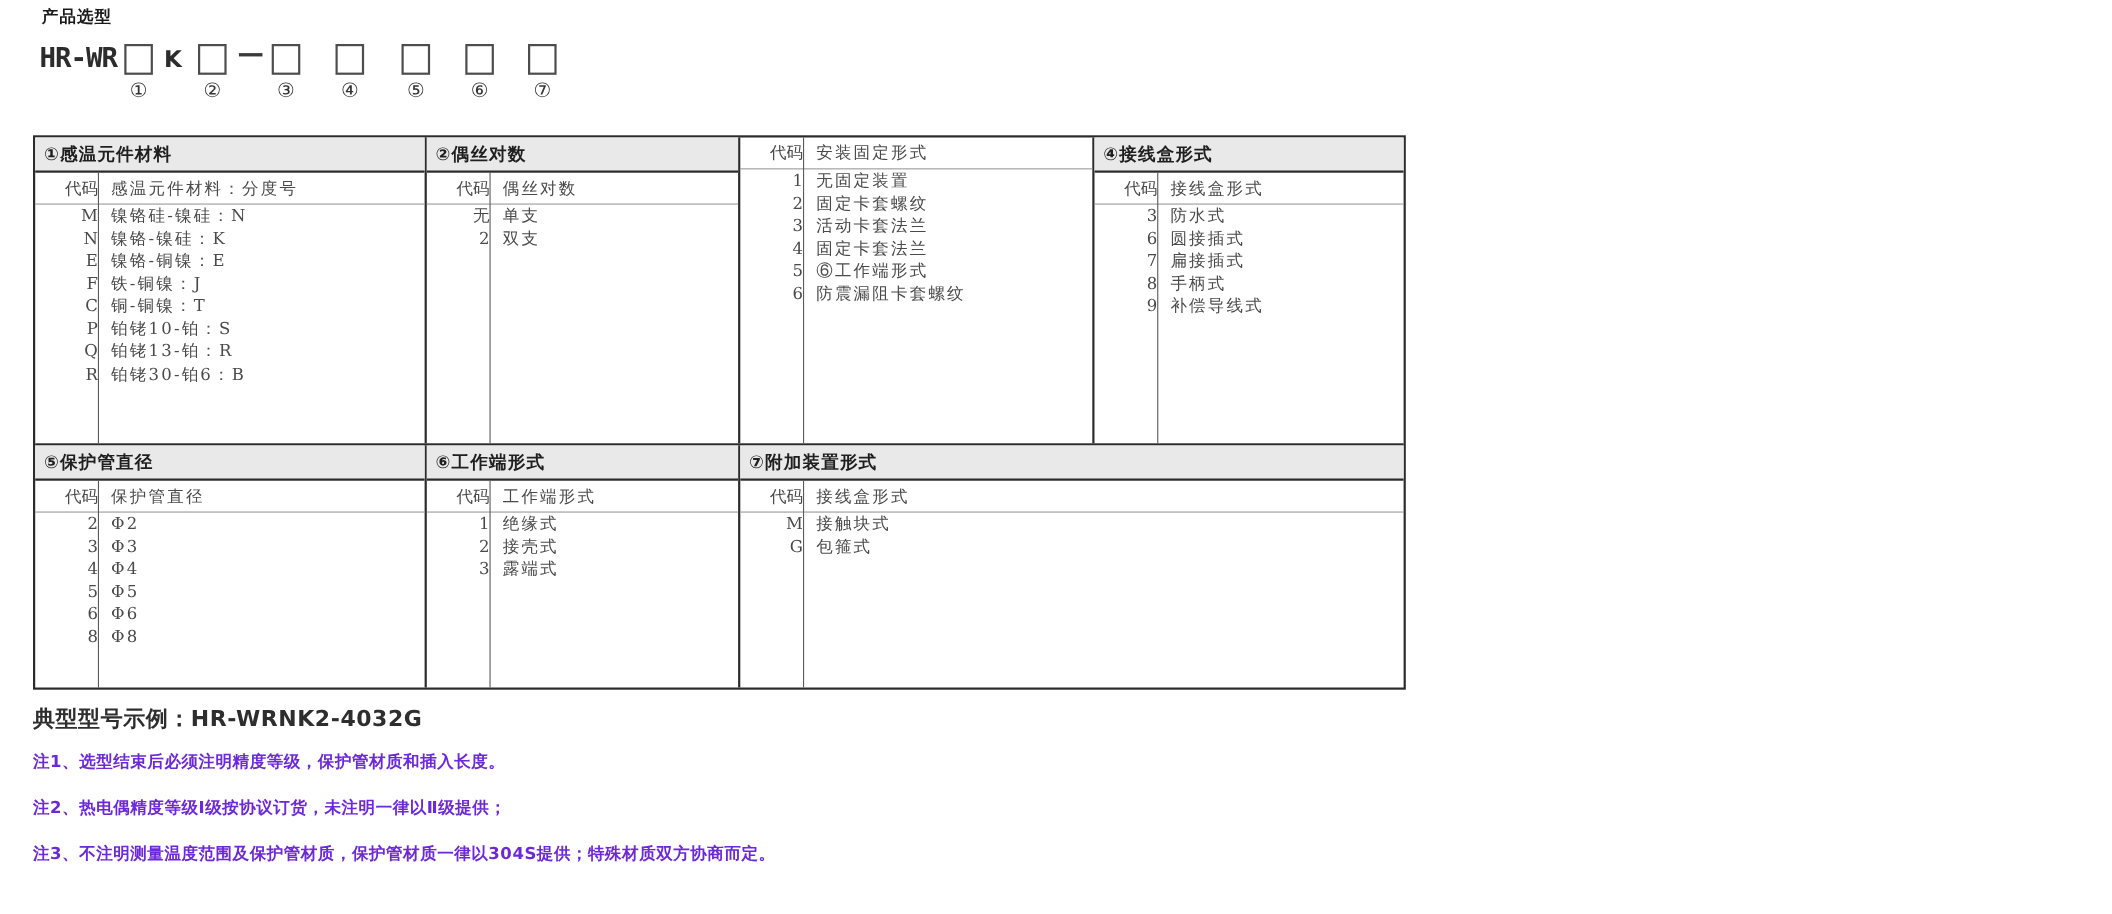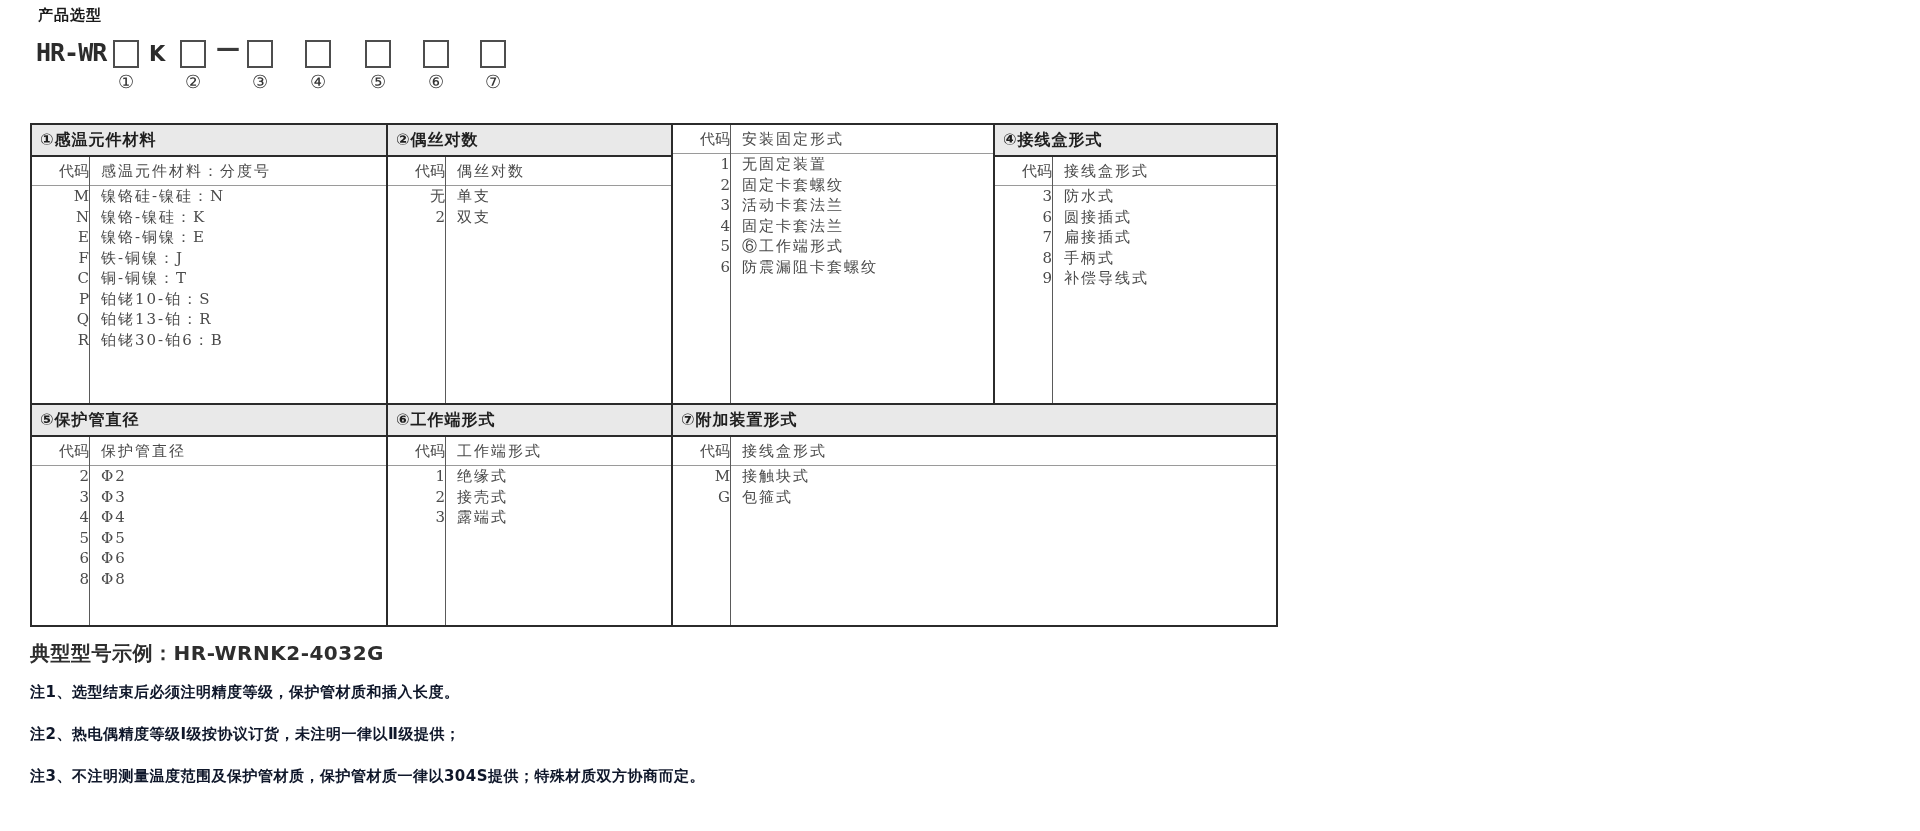--- a/index.html
+++ b/index.html
@@ -31,21 +31,21 @@
                padding-left:8px; letter-spacing:1px; }
   .st-body { flex:1; position:relative; font-family:"DejaVu Serif", serif; font-size:15px; color:#4a4a4a; }
   .code-divider { position:absolute; left:57px; top:0; bottom:0; width:1px; background:#5a5a5a; }
   .st-row { display:flex; height:20.5px; line-height:20.5px; }
   .st-row.head { height:28px; line-height:28px; border-bottom:1px solid #9a9a9a; }
   .code-cell { width:57px; flex-shrink:0; text-align:right; }
   .desc-cell { padding-left:12px; letter-spacing:2px; white-space:nowrap; }
 
   
   .example-line { left:30px; top:640px; font-size:20px; font-weight:bold; color:#2e2e2e; letter-spacing:0.5px; }
-  .note { left:30px; font-size:15px; font-weight:bold; color:#0f172a; letter-spacing:0.5px; }
+  .note { left:30px; font-size:15px; font-weight:bold; color:#6d28d9; letter-spacing:0.5px; }
   .n1{top:683px}.n2{top:725px}.n3{top:767px}
 </style>
 </head>
 <body>
 
 <div class="abs page-title">产品选型</div>
 
 <div>
   <div class="abs model-prefix">HR-WR</div>
   <div class="mbox b1"></div>

